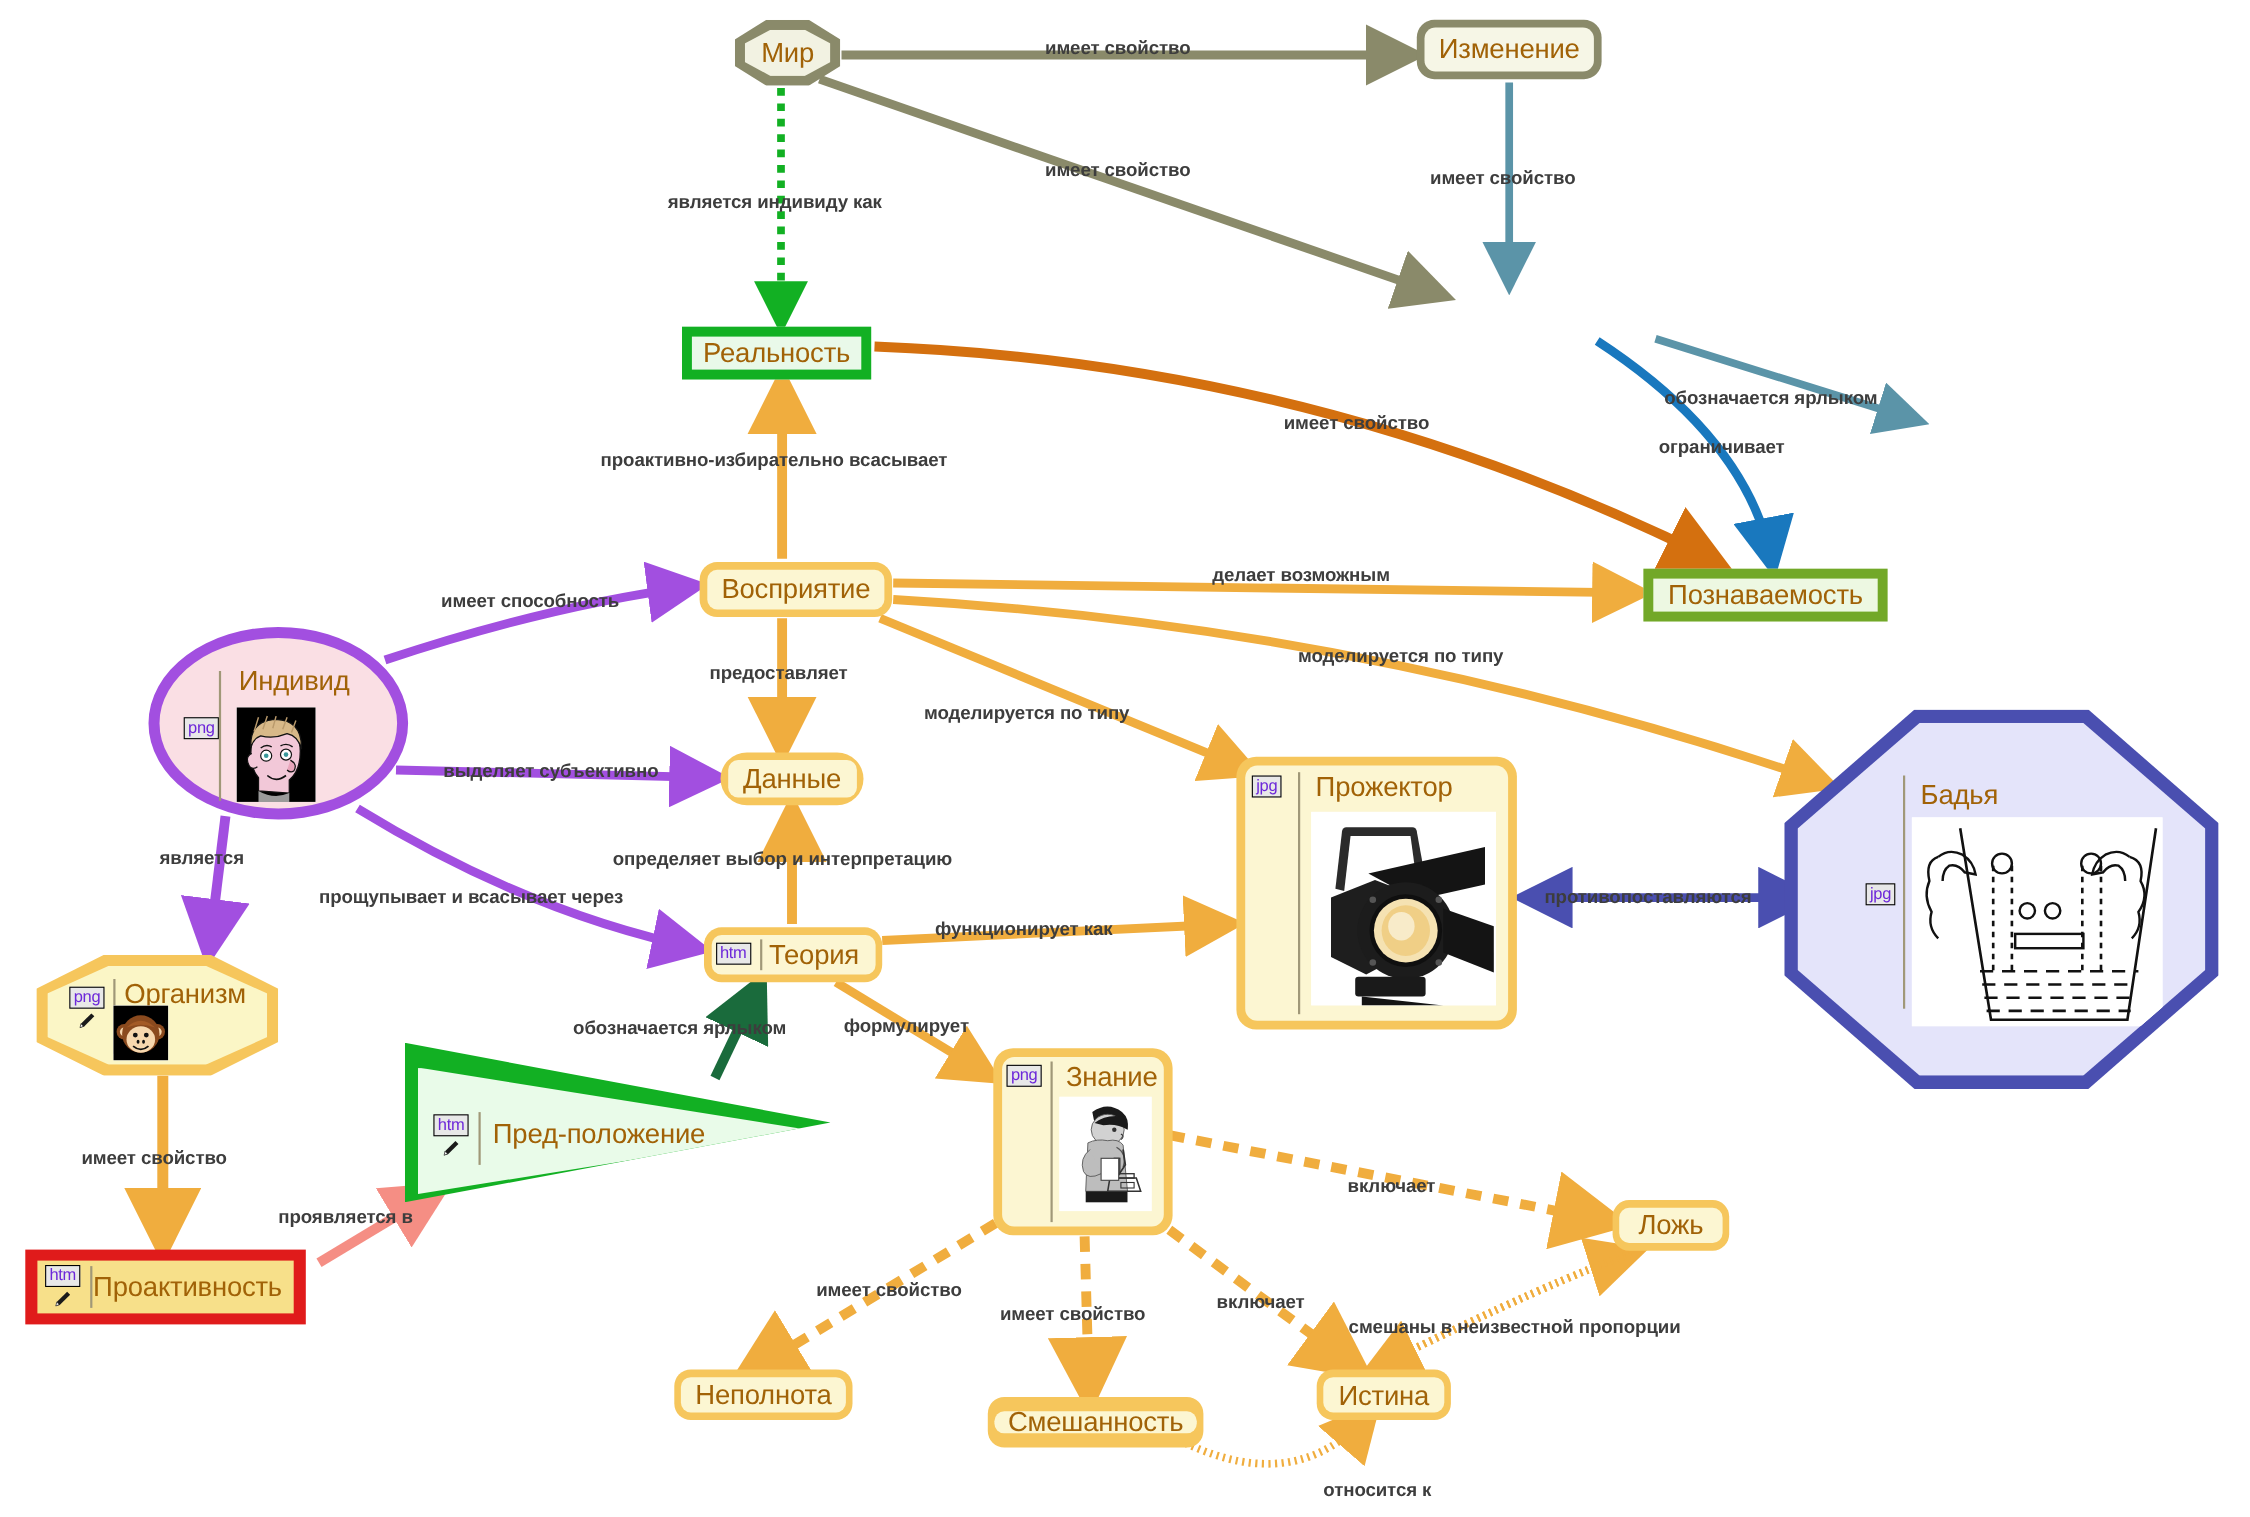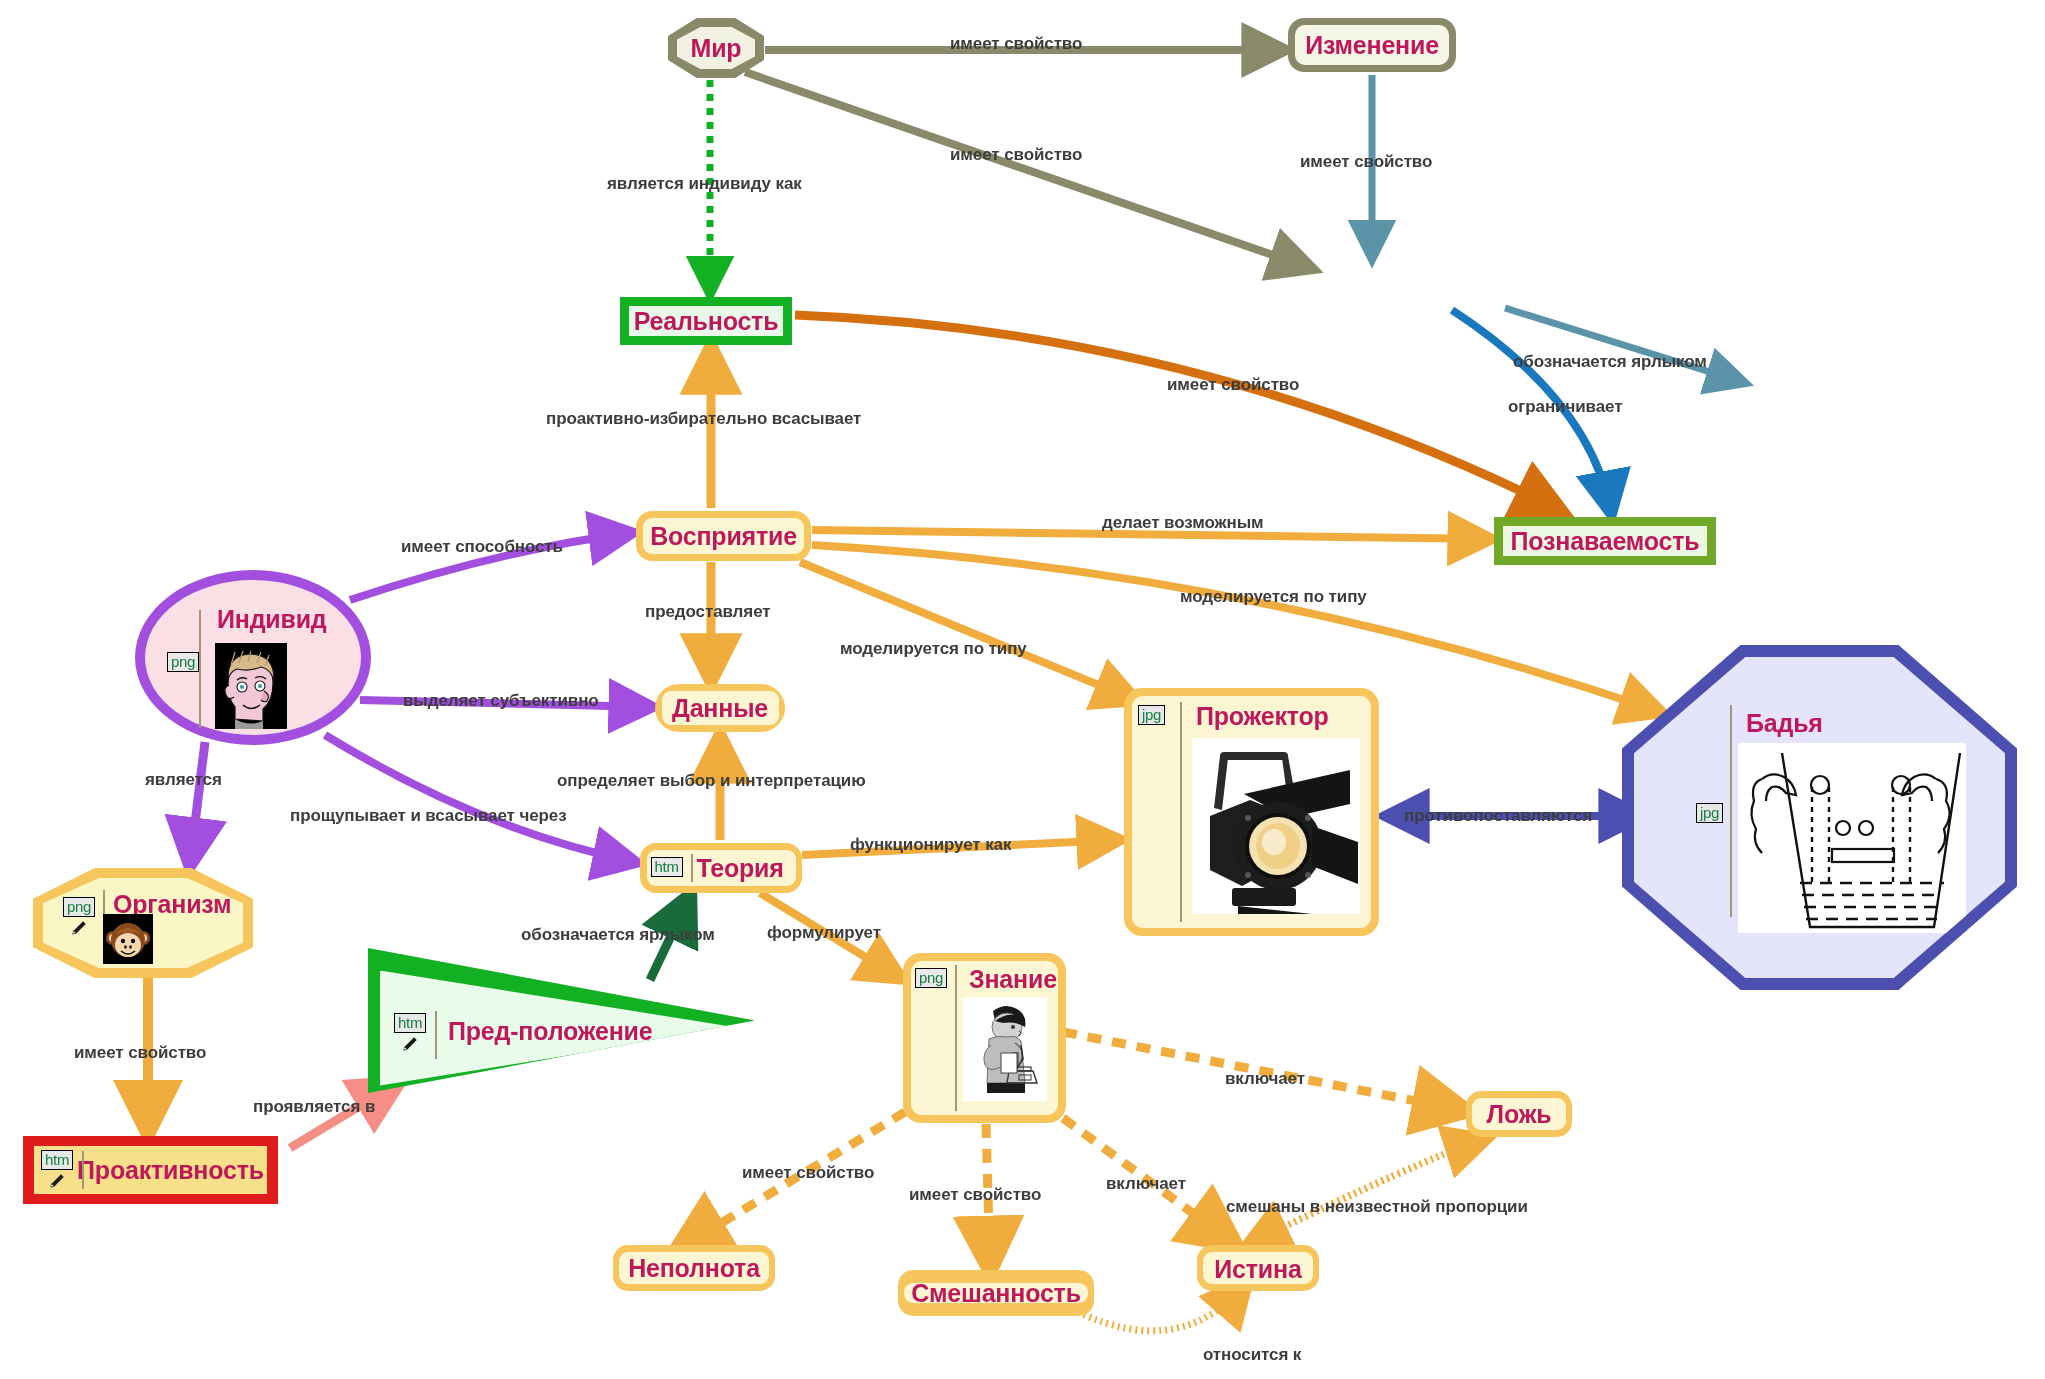--- a/index.html
+++ b/index.html
@@ -25,39 +25,39 @@
     pointer-events: none;
   }
   .node {
     position: absolute;
     box-sizing: border-box;
     display: flex;
     align-items: center;
     justify-content: center;
   }
   .node-title {
-    font-weight: bold;
-    color: #be185d;
+    font-weight: normal;
+    color: #a16207;
     white-space: nowrap;
     letter-spacing: -0.2px;
   }
   
   .badges {
     position: absolute;
     display: flex;
     flex-direction: column;
     align-items: center;
     justify-content: center;
     gap: 2px;
   }
   .fmt-badge {
     font-family: "Liberation Sans", sans-serif;
     font-size: 15px;
     line-height: 15px;
-    color: #15803d;
+    color: #6d28d9;
     background: #e8e8e8;
     border: 1.5px solid #000;
     padding: 1px 3px 2px 3px;
     letter-spacing: -0.3px;
   }
   .pencil-icon {
     width: 18px;
     height: 18px;
     display: block;
   }

